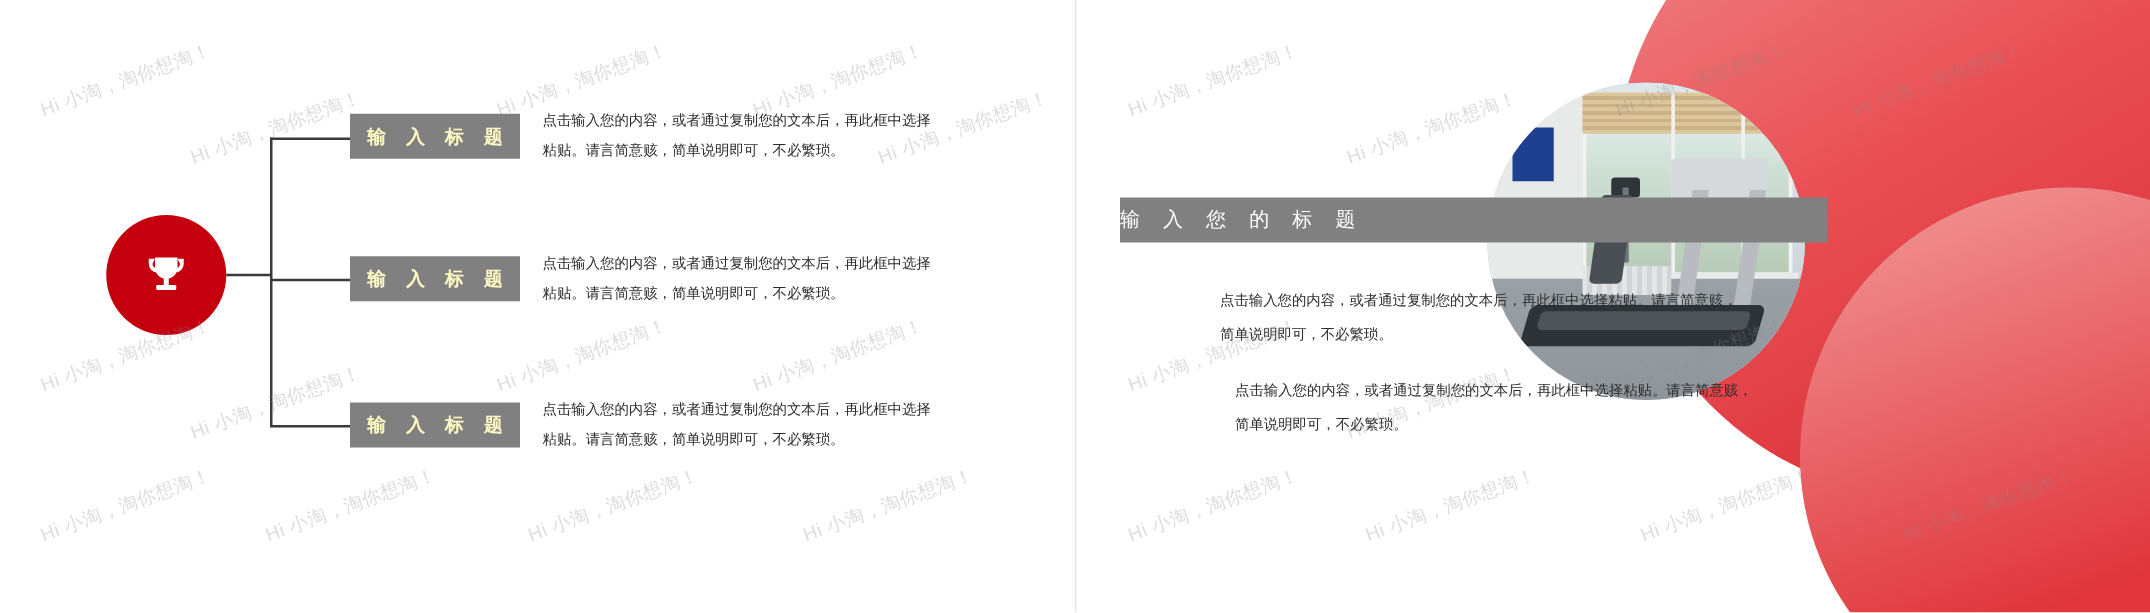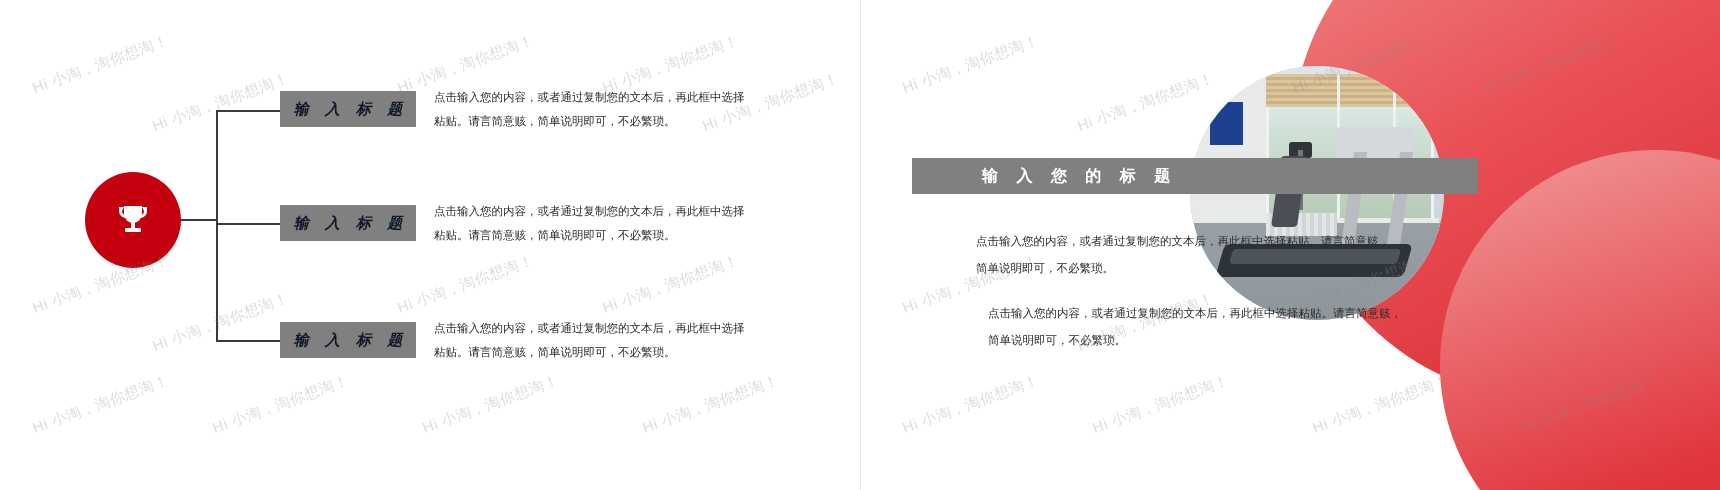--- a/index.html
+++ b/index.html
@@ -94,30 +94,29 @@
     background: #3a3a3a;
     z-index: 5;
   }
 
   .title-chip {
     position: absolute;
     left: 280px;
     width: 136px;
     height: 36px;
     background: #808080;
-    color: #0f172a;
+    color: #fef9c3;
     font-size: 15px;
     letter-spacing: 6px;
     text-indent: 6px;
     display: flex;
     align-items: center;
     justify-content: center;
     font-weight: bold;
     z-index: 10;
-    font-style: italic;
   }
   .body-text {
     position: absolute;
     left: 434px;
     width: 318px;
     font-size: 11.5px;
     color: #2b2b2b;
     line-height: 2.05;
     z-index: 10;
   }
@@ -226,32 +225,31 @@
     position: absolute; left: 46%; top: 46%; width: 44%; height: 4%;
     background: #c7cbce; border-radius: 3px;
   }
   .photo .radiator {
     position: absolute; left: 30%; top: 58%; width: 28%; height: 9%;
     background: repeating-linear-gradient(90deg, #e3e5e6 0 4px, #d2d5d7 4px 8px);
   }
 
   .r-title {
     position: absolute;
-    left: 52px;
+    left: 36px;
     top: 158px;
     width: 566px;
     height: 36px;
     background: #808080;
     color: #ffffff;
     font-size: 16px;
-    font-weight: bold;
+    font-weight: normal;
     letter-spacing: 7px;
     display: flex;
     align-items: center;
-    padding-left: 70px;
     box-sizing: border-box;
     z-index: 12;
   }
   .r-para {
     position: absolute;
     font-size: 11.5px;
     color: #2b2b2b;
     line-height: 2.35;
     width: 420px;
     z-index: 12;

